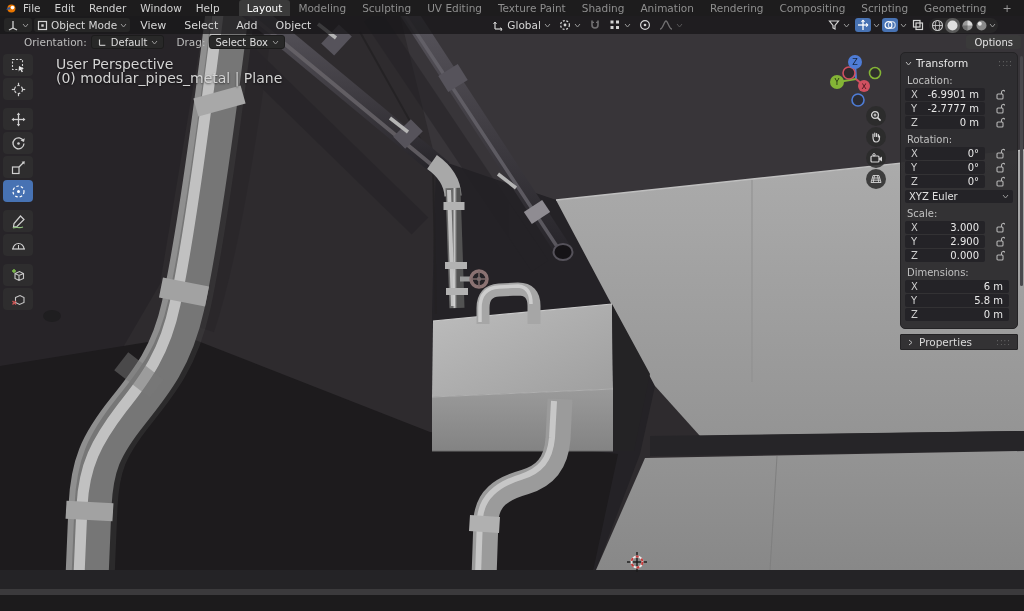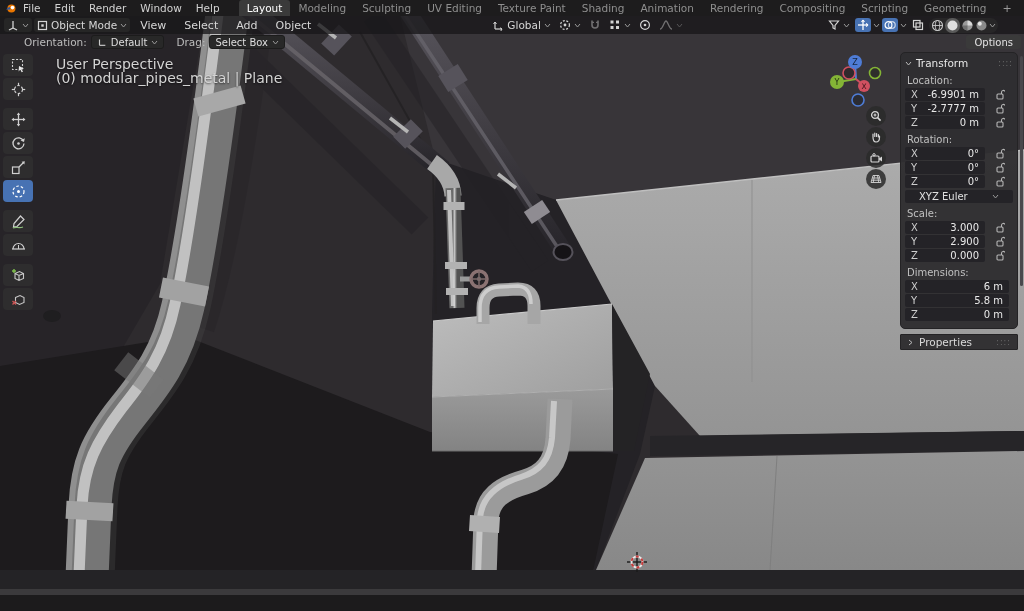--- a/index.html
+++ b/index.html
@@ -64,21 +64,21 @@
   .panel-box { background:rgba(47,46,49,0.97); border:1px solid #242325; border-radius:5px; padding:3px 4px 6px 4px; }
   .panel-head { display:flex; align-items:center; gap:4px; height:14px; color:#e6e6e6; font-size:10.5px; }
   .panel-grip { margin-left:auto; color:#6a6a6a; font-size:8px; letter-spacing:1px; }
   .sec-label { color:#c0c0c0; font-size:10px; margin:5px 2px 2px 2px; }
   .frow { display:flex; align-items:center; margin-bottom:1px; }
   .field { background:#242327; border-radius:2px; height:13px; flex:0 0 80px; display:flex; align-items:center; padding:0 6px; font-size:10px; }
   .field.wide { flex:0 0 104px; }
   .field .ax { color:#cdcdcd; }
   .field .val { margin-left:auto; color:#e9e9e9; }
   .lockcell { width:22px; display:flex; justify-content:flex-end; padding-right:2px; }
-  .select { background:#242327; border-radius:2px; height:13px; display:flex; align-items:center; padding:0 14px; font-size:10px; color:#e0e0e0; margin-top:2px;justify-content:space-between; }
+  .select { background:#242327; border-radius:2px; height:13px; display:flex; align-items:center; padding:0 4px; font-size:10px; color:#e0e0e0; margin-top:2px;justify-content:space-between; }
   .select .chev { margin-left:auto; }
   .props-bar { margin-top:5px; background:rgba(47,46,49,0.97); border:1px solid #242325; border-radius:1px; height:16px; display:flex; align-items:center; gap:5px; padding:0 6px; color:#dadada; font-size:10.5px; }
   .vscroll { position:absolute; right:1px; top:40px; width:3px; height:230px; background:#49484c; border-radius:2px; }
 
   svg.icon { display:block; }
 </style>
 </head>
 <body>
 
 <div id="app">

